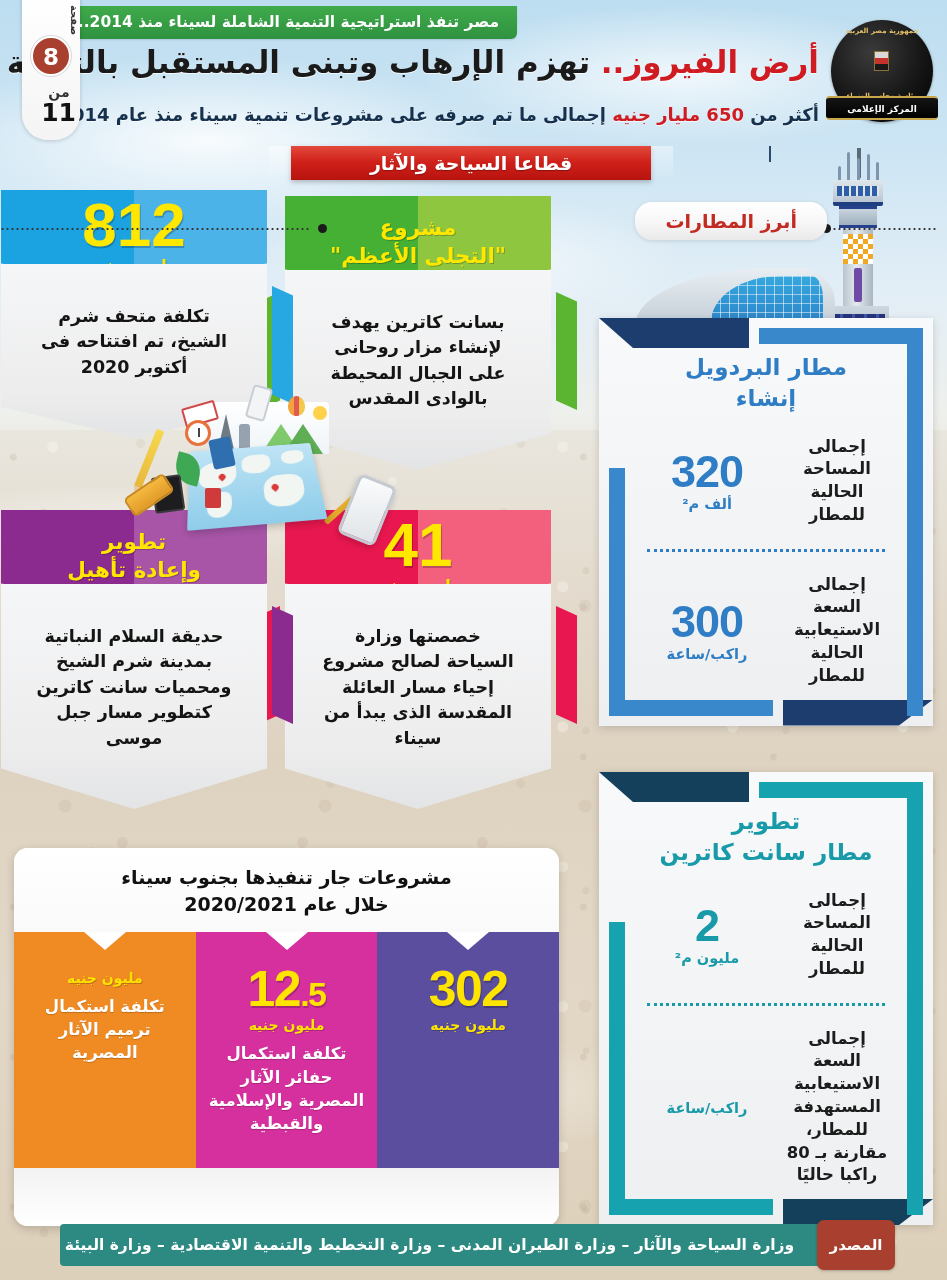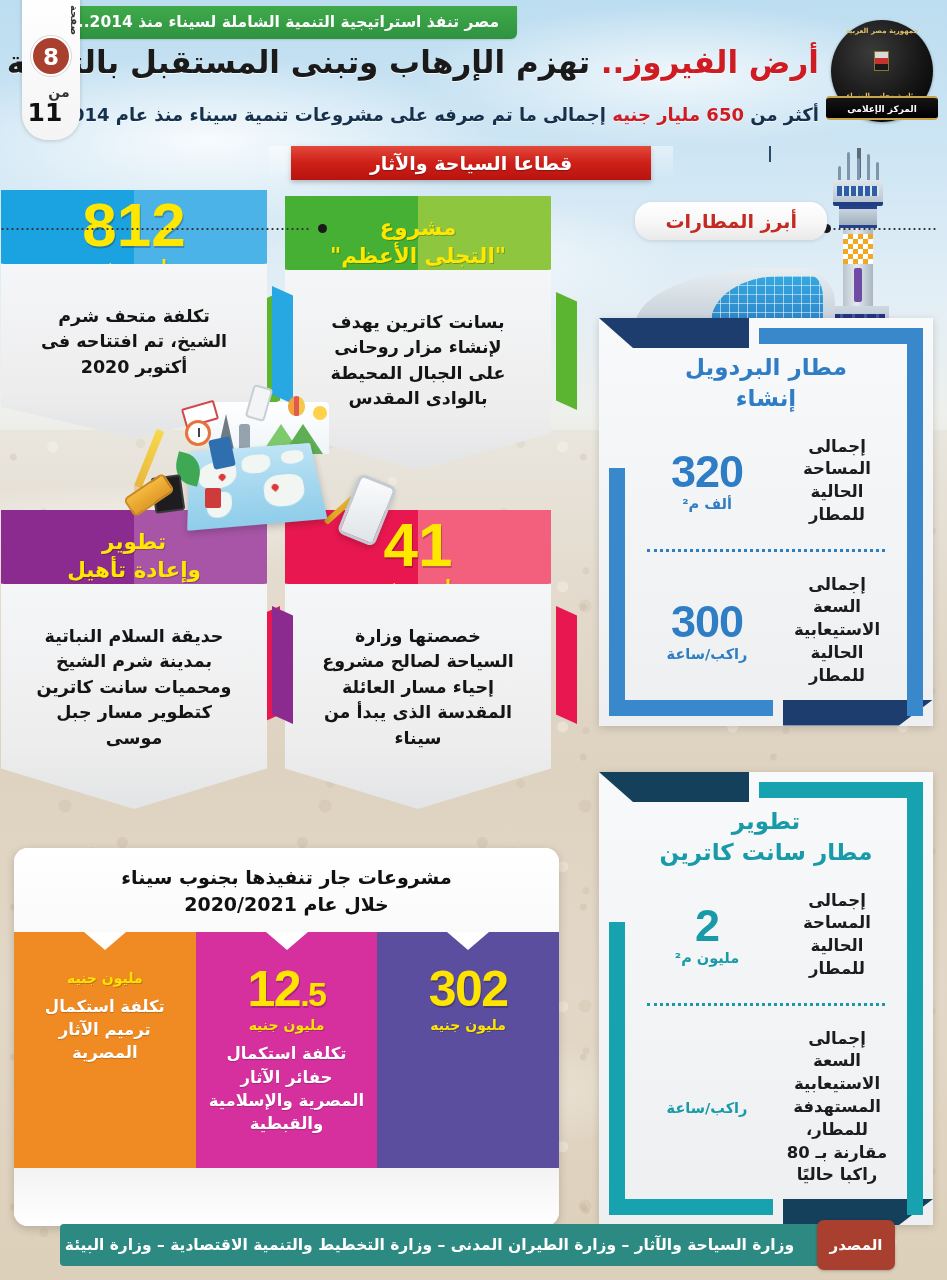--- a/index.html
+++ b/index.html
@@ -132,22 +132,22 @@
     position: absolute; left: 9px; top: 42px; width: 40px; height: 40px;
     border-radius: 50%; background: #a9402f;
     border: 2px solid #fff; box-shadow: 0 0 0 1px #d8d8d8;
     color: #fff; font-size: 23px; font-weight: bold; line-height: 38px;
   }
   .page-badge .lbl-mid {
     position: absolute; left: 16px; right: 0; top: 90px;
     font-size: 14px; font-weight: bold; color: #333;
   }
   .page-badge .lbl-tot {
-    position: absolute; left: 0; right: 12px; top: 104px;
-    font-size: 25px; font-weight: bold; color: #111;
+    position: absolute; left: 0; right: 4px; top: 104px;
+    font-size: 25px; font-weight: bold; color: #111; text-align: right;
   }
 
   
   .sector-banner {
     position: absolute; right: 296px; top: 146px; width: 360px; height: 34px; z-index: 22;
     background: linear-gradient(180deg,#e34a3c 0%, #cf2019 48%, #b8130f 100%);
     color: #fff; font-size: 19px; font-weight: bold;
     text-align: center; line-height: 34px;
     box-shadow: 0 2px 5px rgba(0,0,0,.25);
     text-shadow: 0 1px 1px rgba(0,0,0,.3);

